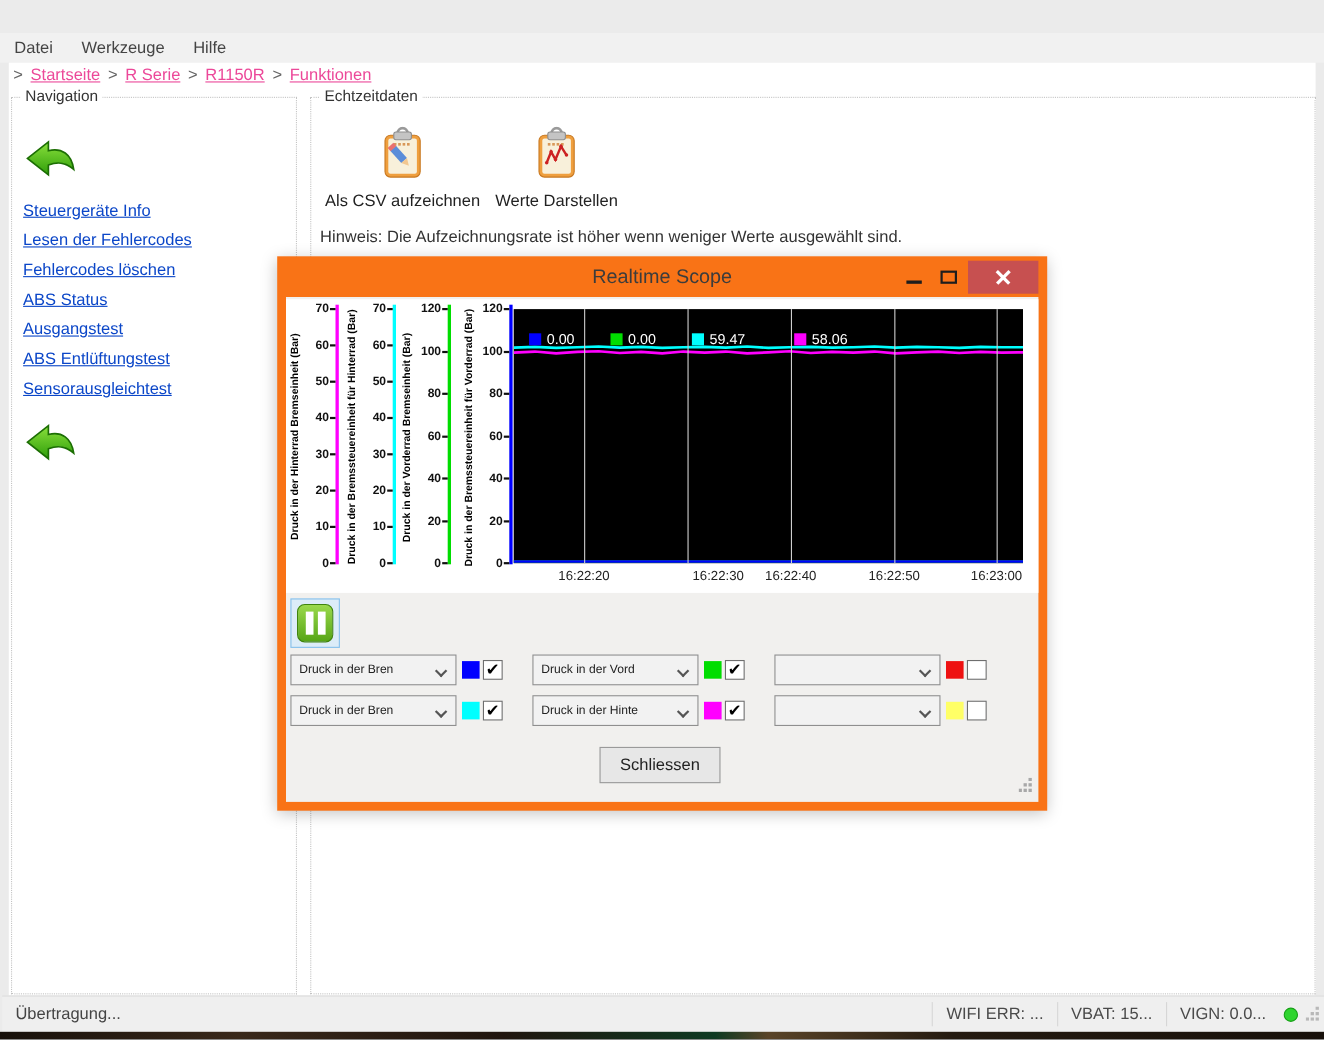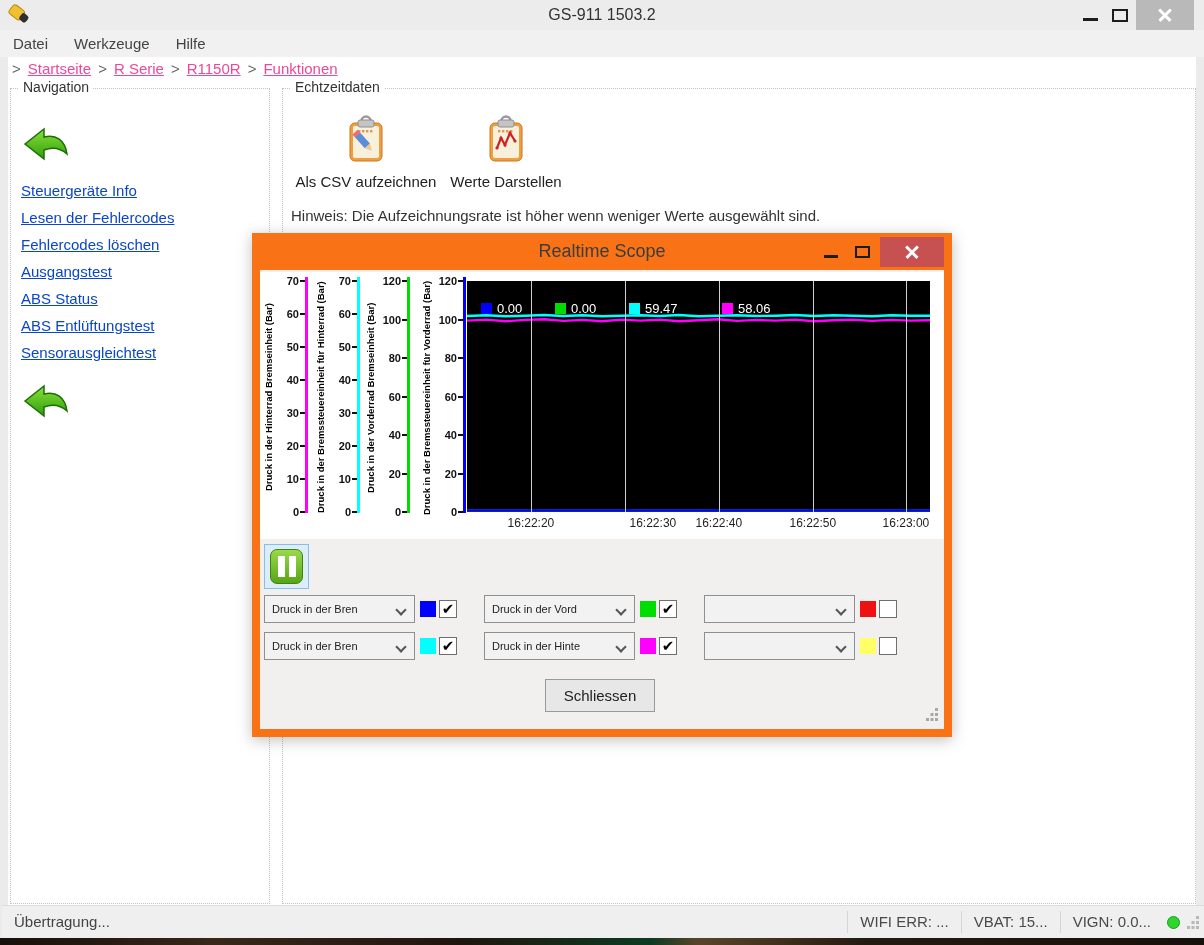--- a/index.html
+++ b/index.html
@@ -87,43 +87,20 @@
   .status-dot { width:13px; height:13px; border-radius:50%; background:#2fd42f; border:1px solid #17a017; margin-left:4px; }
   .sb-grip { position:absolute; right:6px; bottom:6px; }
   .desktop-strip { position:absolute; left:0; top:938px; width:1204px; height:7px;
     background:linear-gradient(90deg,#17100a,#39281a 18%,#20150e 38%,#0e3a22 54%,#5a4428 58%,#241a10 72%,#17100a); }
 </style>
 </head>
 <body>
 
 <div class="screen">
 
-  <div class="titlebar">
-    <span class="app-icon">
-      <svg width="26" height="27" viewBox="0 0 26 27">
-          <g transform="rotate(38 13 13)">
-            <rect x="1" y="8" width="14" height="11" rx="3" fill="#f0c030" stroke="#b8880e"></rect>
-            <rect x="13" y="9.5" width="8" height="8" rx="2.5" fill="#2e2e2e"></rect>
-          </g>
-        </svg>
-    </span>
-    <div class="win-title">GS-911 1503.2</div>
-    <div class="win-btns">
-      <div class="wb wb-min">
-          <div class="bar"></div>
-        </div>
-      <div class="wb wb-max">
-          <div class="box"></div>
-        </div>
-      <div class="wb-close">
-          <div class="xbar a"></div>
-          <div class="xbar b"></div>
-        </div>
-    </div>
-  </div>
 
   <div class="menubar">
     <span class="menu-item">Datei</span>
     <span class="menu-item">Werkzeuge</span>
     <span class="menu-item">Hilfe</span>
   </div>
 
   <div class="content">
 
     <div class="breadcrumb">
@@ -148,22 +125,22 @@
                   <stop offset="1" stop-color="#2f9e0a"></stop>
                 </linearGradient>
               </defs>
               <path d="M2 21 L21 6 L21 14 C33 11 42 17 44 31 C36 24 29 24 21 27 L21 36 Z" fill="url(#ga1)" stroke="#1c6e04" stroke-width="1.5"></path>
             </svg>
         </span>
         <div class="nav-links" id="nav-links">
           <a class="nav-link">Steuergeräte Info</a>
           <a class="nav-link">Lesen der Fehlercodes</a>
           <a class="nav-link">Fehlercodes löschen</a>
+          <a class="nav-link">ABS Status</a>
           <a class="nav-link">Ausgangstest</a>
-          <a class="nav-link">ABS Status</a>
           <a class="nav-link">ABS Entlüftungstest</a>
           <a class="nav-link">Sensorausgleichtest</a>
         </div>
         <span class="green-arrow">
           <svg width="46" height="40" viewBox="0 0 46 40">
               <defs>
                 <linearGradient id="ga2" x1="0" y1="0" x2="0" y2="1">
                   <stop offset="0" stop-color="#8ae03c"></stop>
                   <stop offset="1" stop-color="#2f9e0a"></stop>
                 </linearGradient>

